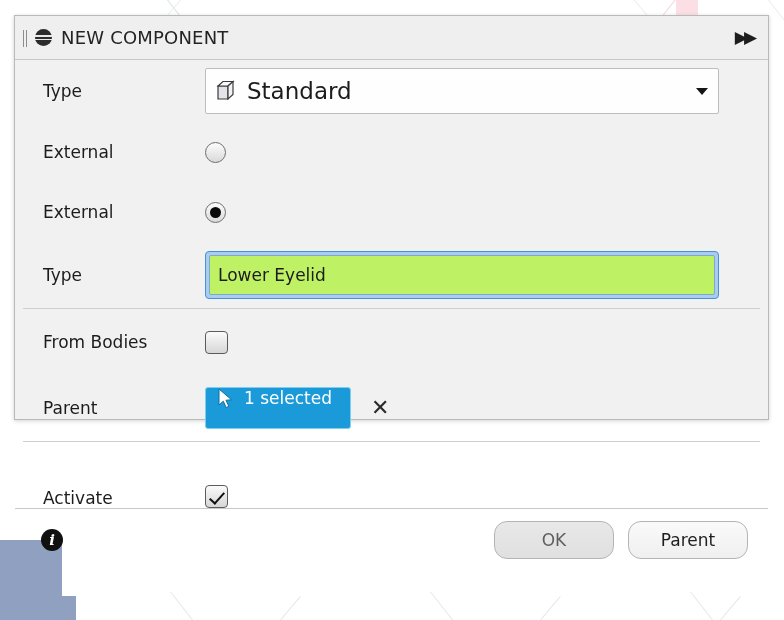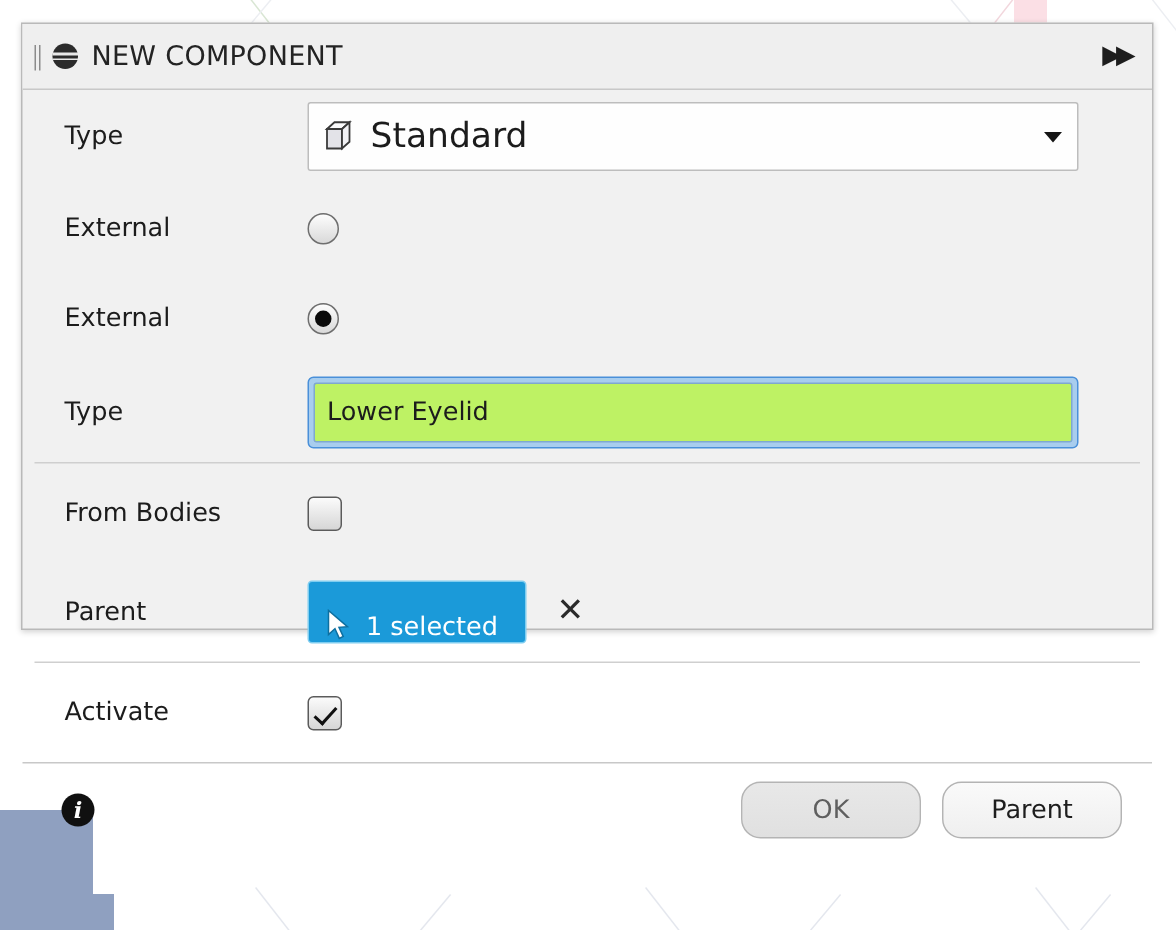--- a/index.html
+++ b/index.html
@@ -247,21 +247,21 @@
   }
 
   
   .selbtn {
     background: #1b9ad9;
     border: 1px solid #7fcdf0;
     border-radius: 3px;
     height: 42px;
     padding: 0 18px 0 10px;
     display: flex;
-    align-items: flex-end;
+    align-items: flex-start;
     box-sizing: border-box;
   }
   .sel-cursor { width: 20px; height: 22px; margin-right: 8px; flex: none; }
   .selbtn-text {
     font-size: 17px;
     color: #ffffff;
   }
   .clearbtn {
     margin-left: 20px;
     font-size: 22px;
@@ -411,21 +411,21 @@
           </div>
           <div class="clearbtn">✕</div>
         </div>
       </div>
 
     </div>
 
     <div class="divider"></div>
 
     <div class="section">
-      <div class="row" style="height:66px;">
+      <div class="row" style="height:66px;align-items:flex-end;">
         <div class="label">Activate</div>
         <div class="field">
           <div class="checkbox checked"></div>
         </div>
       </div>
     </div>
 
   </div>
 
   <div id="footer">

